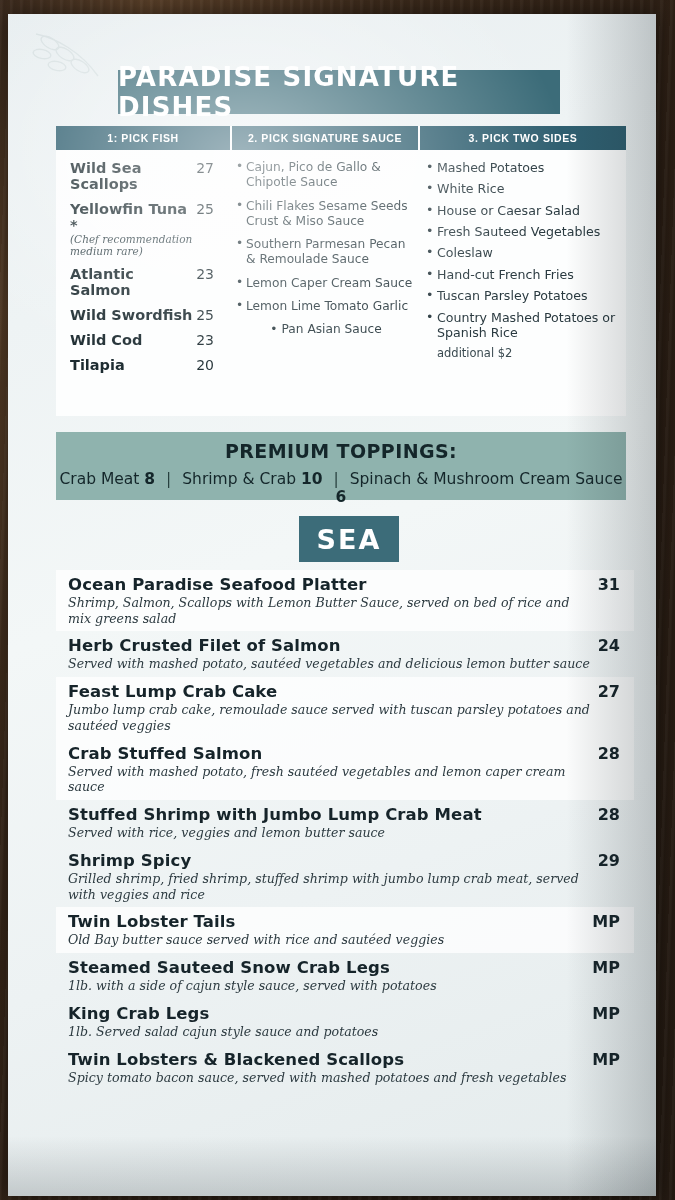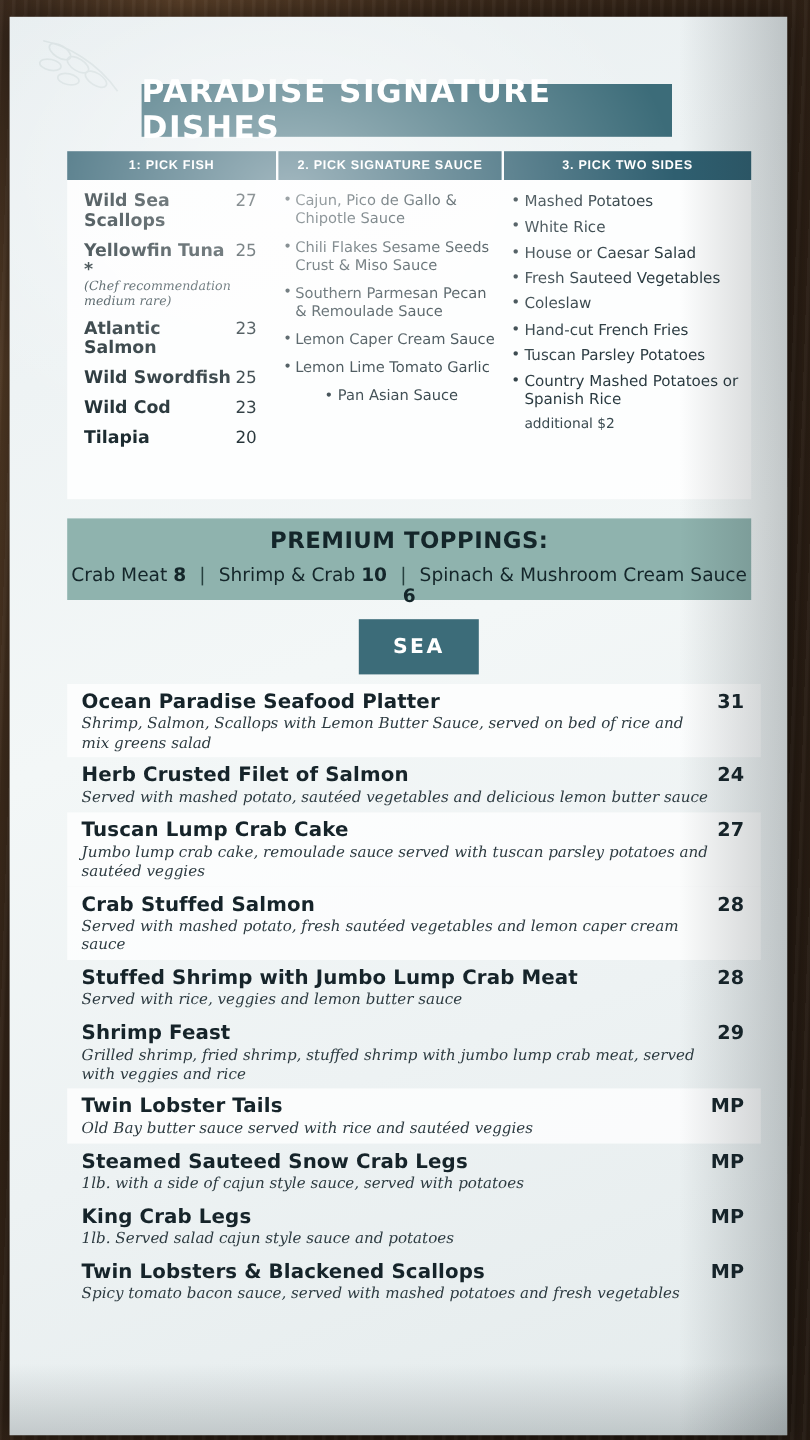--- a/index.html
+++ b/index.html
@@ -240,21 +240,21 @@
     background: #3c6c79;
     display: flex;
     align-items: center;
     justify-content: center;
     z-index: 3;
   }
   .sea-badge span {
     color: #ffffff;
     font-family: "DejaVu Sans", sans-serif;
     font-weight: bold;
-    font-size: 17px;
+    font-size: 27px;
     letter-spacing: 2px;
   }
 
   
   .sea-list {
     position: absolute;
     left: 48px;
     top: 556px;
     width: 578px;
     z-index: 3;
@@ -411,21 +411,21 @@
       <div class="dish">
         <div class="dish-head">
           <div class="dish-name">Herb Crusted Filet of Salmon</div>
           <div class="dish-price">24</div>
         </div>
         <div class="dish-desc">Served with mashed potato, sautéed vegetables and delicious lemon butter sauce</div>
       </div>
 
       <div class="dish alt">
         <div class="dish-head">
-          <div class="dish-name">Tuscan Lump Crab Cake</div>
+          <div class="dish-name">Feast Lump Crab Cake</div>
           <div class="dish-price">27</div>
         </div>
         <div class="dish-desc">Jumbo lump crab cake, remoulade sauce served with tuscan parsley potatoes and sautéed veggies</div>
       </div>
 
       <div class="dish alt">
         <div class="dish-head">
           <div class="dish-name">Crab Stuffed Salmon</div>
           <div class="dish-price">28</div>
         </div>
@@ -435,21 +435,21 @@
       <div class="dish">
         <div class="dish-head">
           <div class="dish-name">Stuffed Shrimp with Jumbo Lump Crab Meat</div>
           <div class="dish-price">28</div>
         </div>
         <div class="dish-desc">Served with rice, veggies and lemon butter sauce</div>
       </div>
 
       <div class="dish">
         <div class="dish-head">
-          <div class="dish-name">Shrimp Feast</div>
+          <div class="dish-name">Shrimp Spicy</div>
           <div class="dish-price">29</div>
         </div>
         <div class="dish-desc">Grilled shrimp, fried shrimp, stuffed shrimp with jumbo lump crab meat, served with veggies and rice</div>
       </div>
 
       <div class="dish alt">
         <div class="dish-head">
           <div class="dish-name">Twin Lobster Tails</div>
           <div class="dish-price">MP</div>
         </div>

